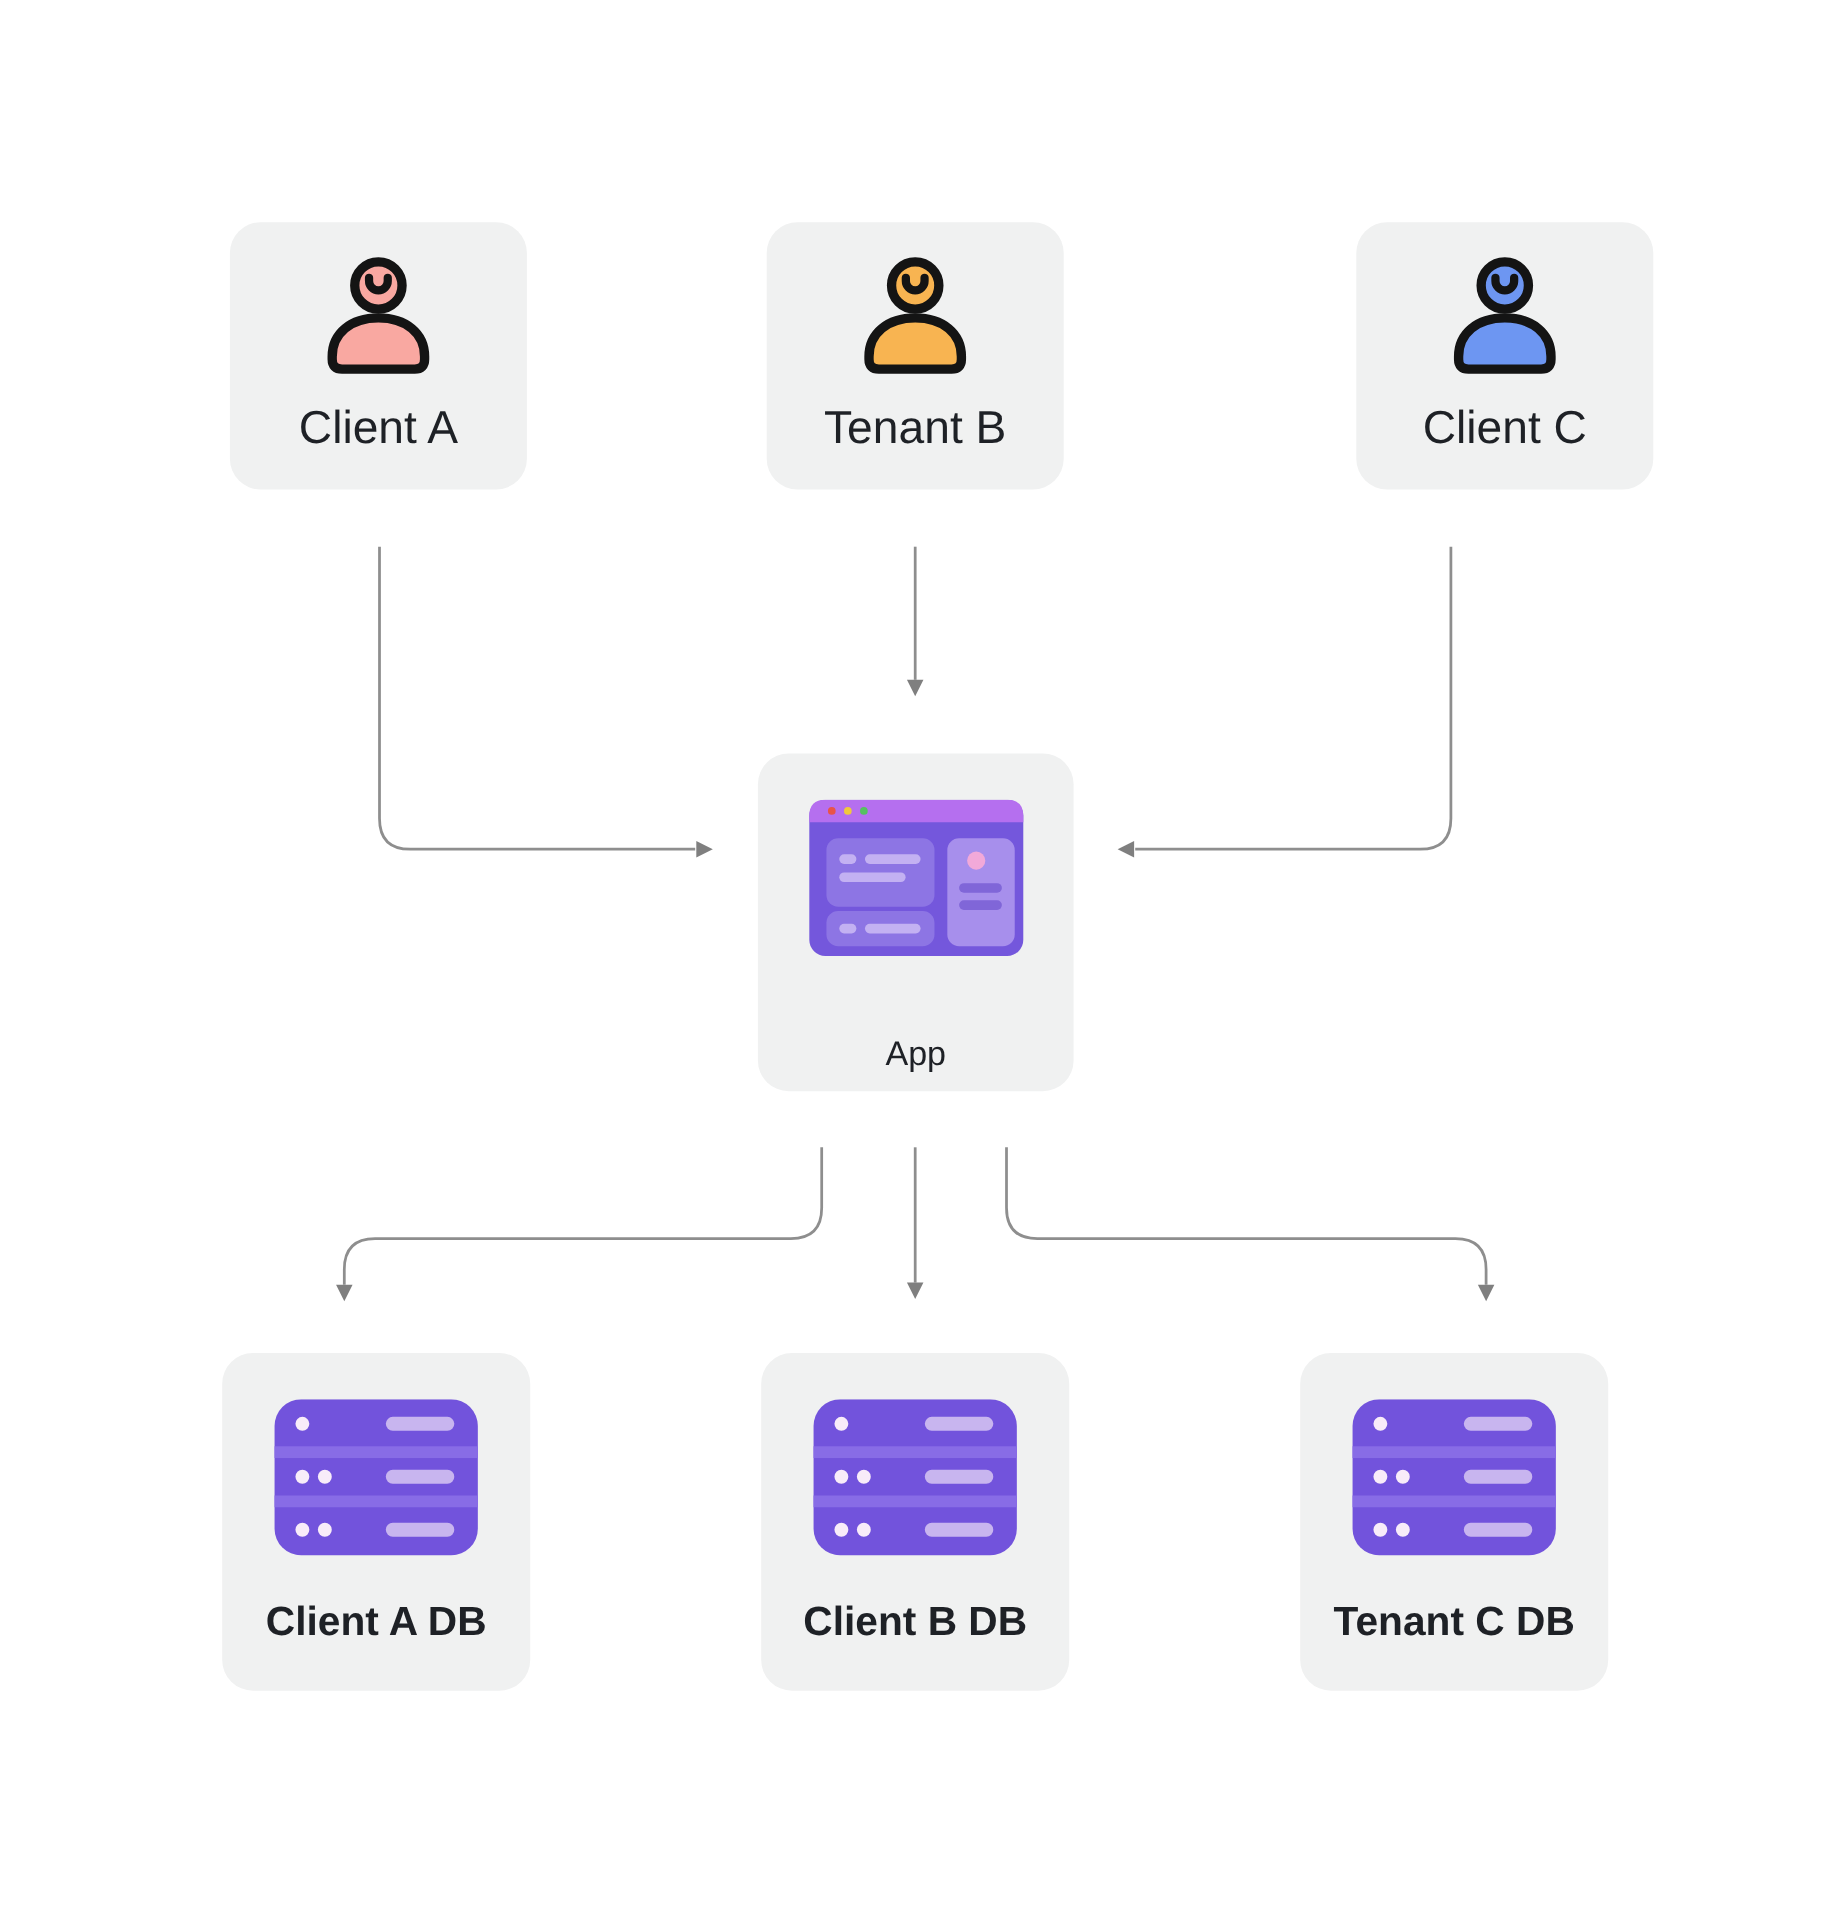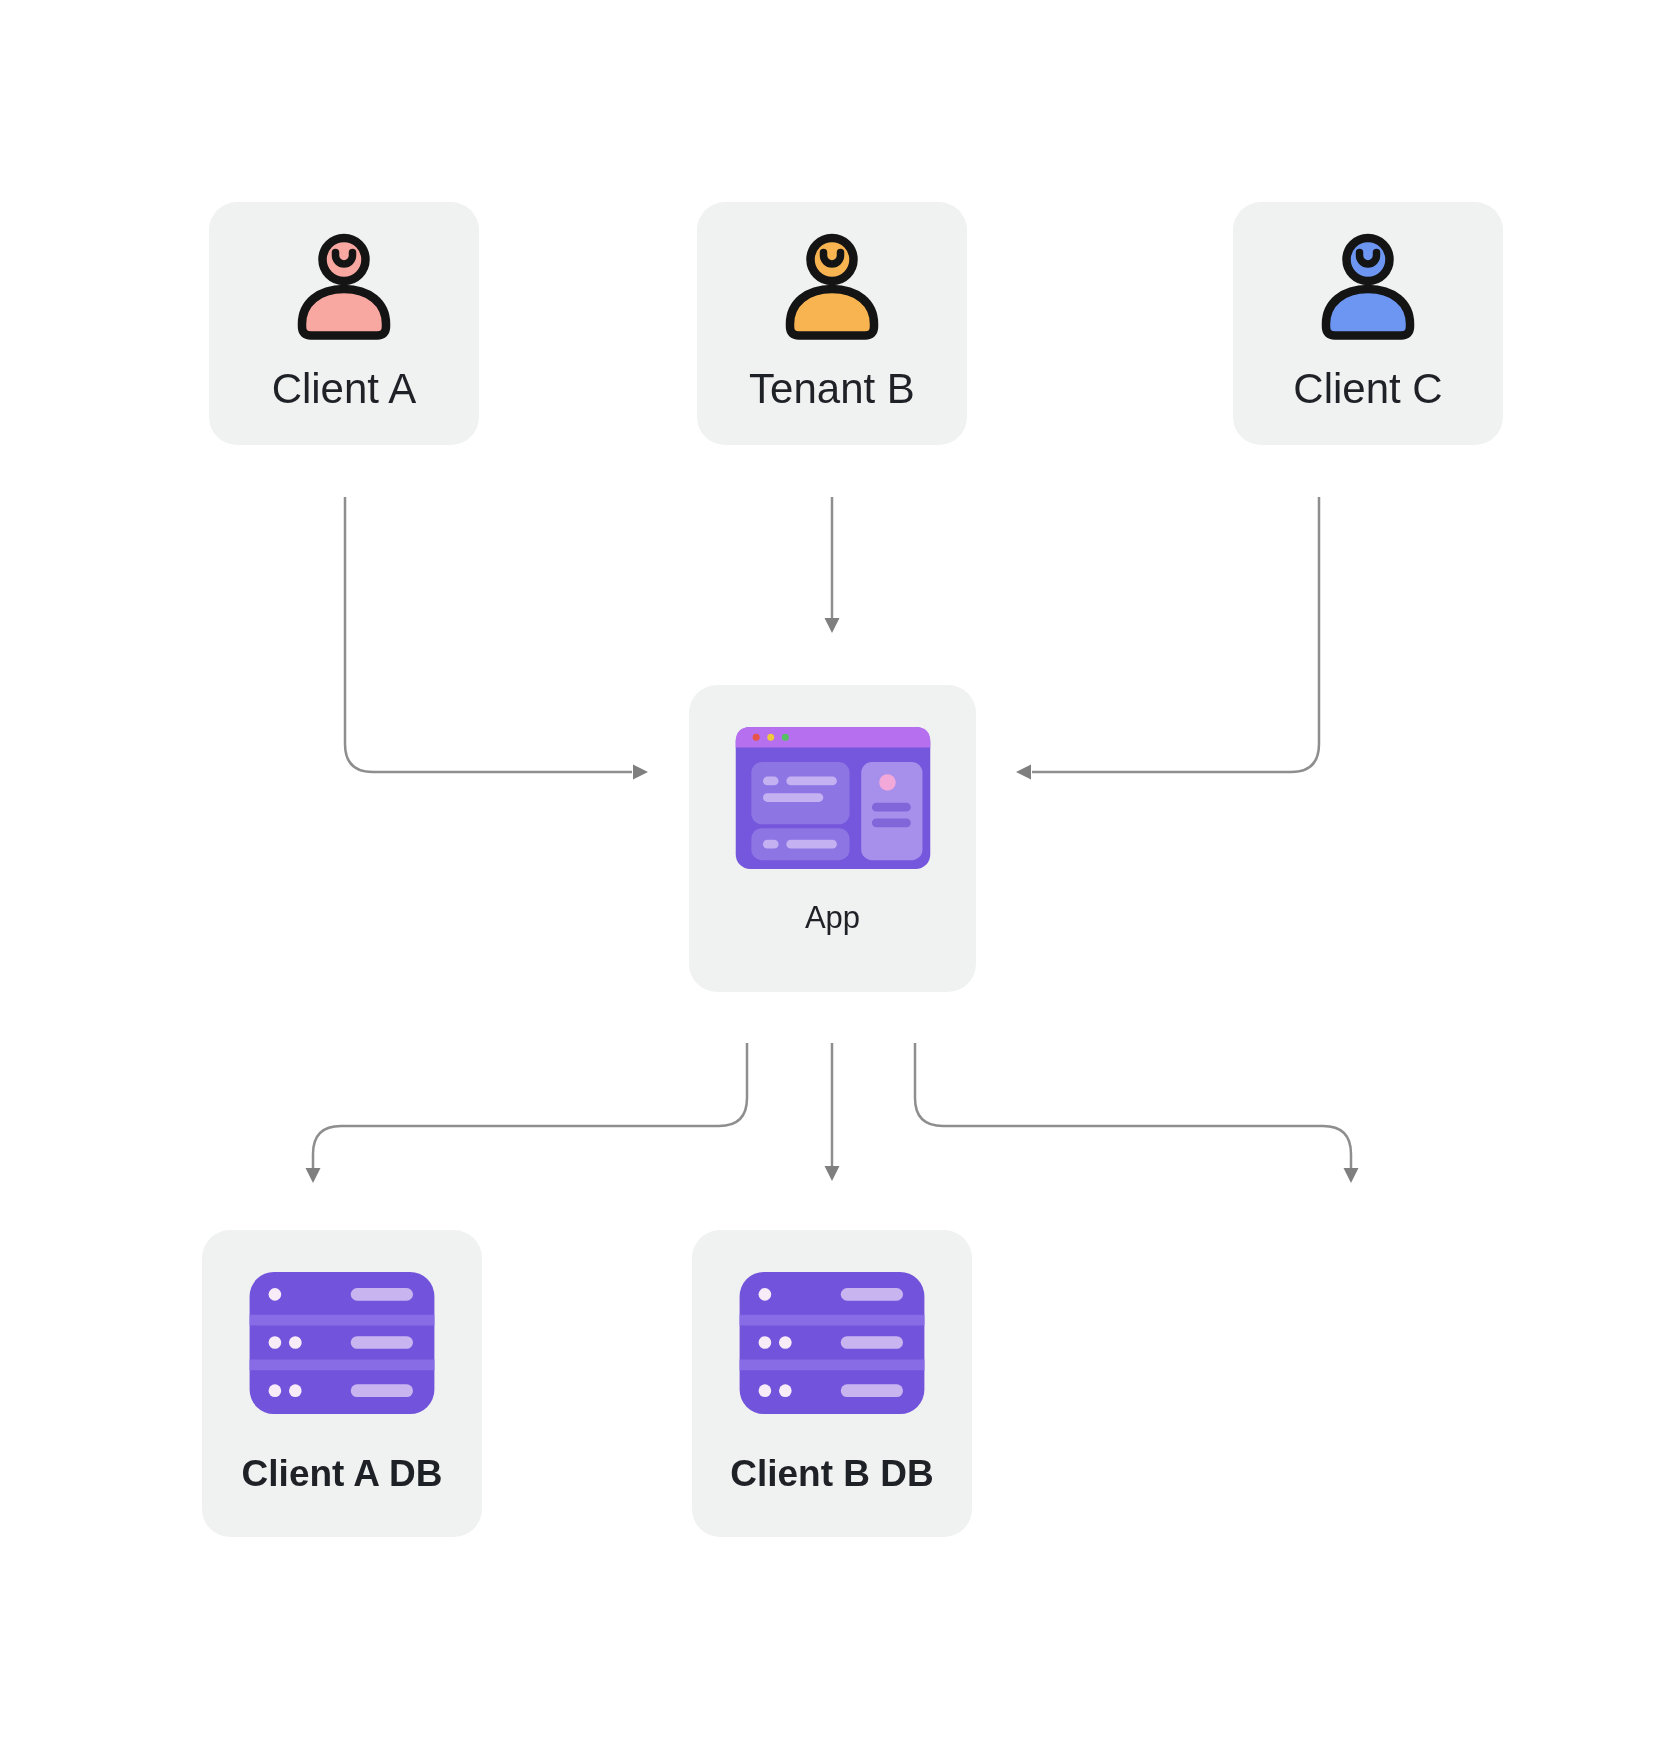--- a/index.html
+++ b/index.html
@@ -20,21 +20,21 @@
     border-radius:28px;
     display:flex;flex-direction:column;align-items:center;
     box-sizing:border-box;
   }
   .label{color:var(--label-text,#1e2126);line-height:1.1;white-space:nowrap;}
 
   .client{top:202px;width:270px;height:243px;padding-top:30px;}
   .client .label{margin-top:24px;font-size:42px;font-weight:500;}
   #client-a{left:209px} #client-b{left:697px} #client-c{left:1233px}
 
-  .app-card{left:689px;top:685px;width:287px;height:307px;padding-top:42px;}
+  .app-card{left:689px;top:685px;width:287px;height:307px;padding-top:42px;gap:40px;}
   .app-card .label{margin-top:32px;font-size:31px;font-weight:500;}
 
   .tenant{top:1230px;width:280px;height:307px;padding-top:42px;}
   .tenant .label{margin-top:40px;font-size:37px;font-weight:600;}
   #tenant-a{left:202px} #tenant-b{left:692px} #tenant-c{left:1182px}
 
   
   .person{width:100px;height:110px;display:block;}
   .person .outline{stroke:var(--icon-outline,#141414);stroke-width:8.5;}
   .person .smile{stroke:var(--icon-outline,#141414);stroke-width:7.5;fill:none;
@@ -168,14 +168,30 @@
       <circle class="sv-dot" cx="26" cy="72.5" r="6.5"></circle>
       <circle class="sv-dot" cx="47" cy="72.5" r="6.5"></circle>
       <rect class="sv-bar" x="104" y="66" width="64" height="13" rx="6.5"></rect>
       <circle class="sv-dot" cx="26" cy="122" r="6.5"></circle>
       <circle class="sv-dot" cx="47" cy="122" r="6.5"></circle>
       <rect class="sv-bar" x="104" y="115.5" width="64" height="13" rx="6.5"></rect>
     </svg>
     <div class="label">Client B DB</div>
   </div>
 
+  <div class="card tenant" id="tenant-c">
+    <svg class="server" viewBox="0 0 190 146">
+      <rect class="sv-body" x="0" y="0" width="190" height="146" rx="25"></rect>
+      <rect class="sv-stripe" x="0" y="44" width="190" height="11"></rect>
+      <rect class="sv-stripe" x="0" y="90" width="190" height="11"></rect>
+      <circle class="sv-dot" cx="26" cy="23" r="6.5"></circle>
+      <rect class="sv-bar" x="104" y="16.5" width="64" height="13" rx="6.5"></rect>
+      <circle class="sv-dot" cx="26" cy="72.5" r="6.5"></circle>
+      <circle class="sv-dot" cx="47" cy="72.5" r="6.5"></circle>
+      <rect class="sv-bar" x="104" y="66" width="64" height="13" rx="6.5"></rect>
+      <circle class="sv-dot" cx="26" cy="122" r="6.5"></circle>
+      <circle class="sv-dot" cx="47" cy="122" r="6.5"></circle>
+      <rect class="sv-bar" x="104" y="115.5" width="64" height="13" rx="6.5"></rect>
+    </svg>
+    <div class="label">Tenant C DB</div>
+  </div>
 
 </div>
 
 </body></html>

